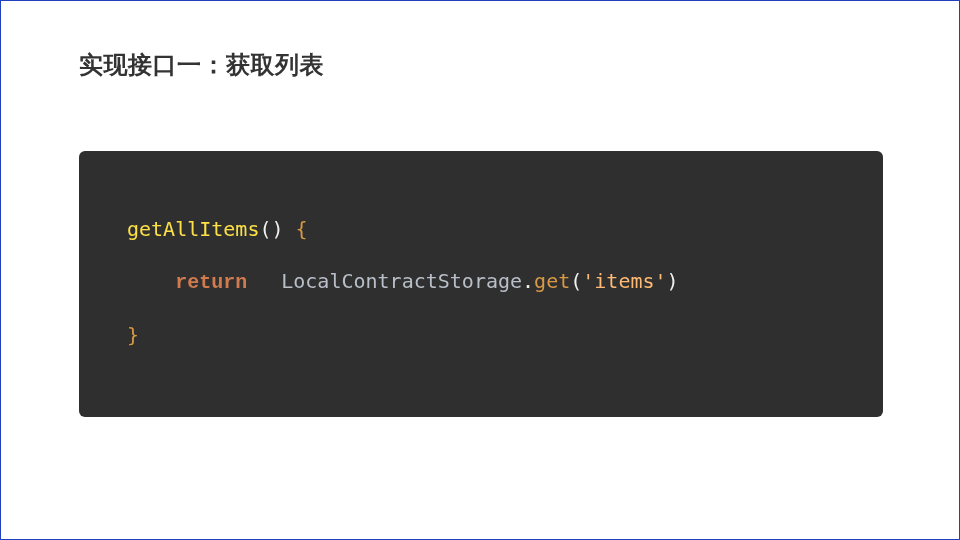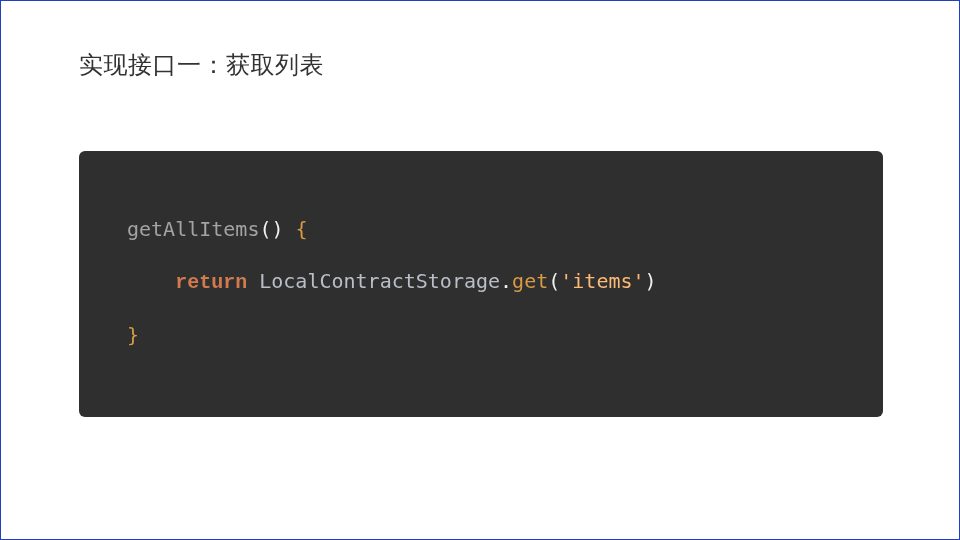--- a/index.html
+++ b/index.html
@@ -10,43 +10,43 @@
       border: 1px solid #2040c0;
       font-family: -apple-system, BlinkMacSystemFont, "Segoe UI", "Helvetica Neue", Arial, sans-serif;
       position: relative;
     }
     .title {
       position: absolute;
       top: 48px;
       left: 78px;
       font-size: 24px;
       color: #333333;
-      font-weight: 400;
+      font-weight: 700;
       letter-spacing: 0.5px;
     }
     .code-block {
       position: absolute;
       top: 150px;
       left: 78px;
       width: 804px;
       height: 266px;
       background: #2f2f2f;
       border-radius: 6px;
       padding: 52px 48px;
       font-family: "SF Mono", "Monaco", "Menlo", "Consolas", "DejaVu Sans Mono", monospace;
       font-size: 20px;
       line-height: 2.6;
       color: #b9bfc8;
       white-space: pre;
     }
-    .tok-method { color: #a3a3a3; text-align: center; }
+    .tok-method { color: #fde047; text-align: center; }
     .tok-paren  { color: #f0f0f0; }
     .tok-brace  { color: #d89a45; }
     .tok-keyword{ color: #d07a4e; font-weight: 600; font-family: Liberation Mono, monospace; }
-    .tok-ident  { color: #b9bfc8; }
+    .tok-ident  { color: #b9bfc8; margin-left: 22px; }
     .tok-dot    { color: #f0f0f0; }
     .tok-call   { color: #d89a45; text-align: center; }
     .tok-string { color: #fdba74; }
   </style>
 </head>
 <body>
 
 <div class="title">实现接口一：获取列表</div>
 
 <div class="code-block"><span class="tok-method">getAllItems</span><span class="tok-paren">()</span><span> </span><span class="tok-brace">{</span>

